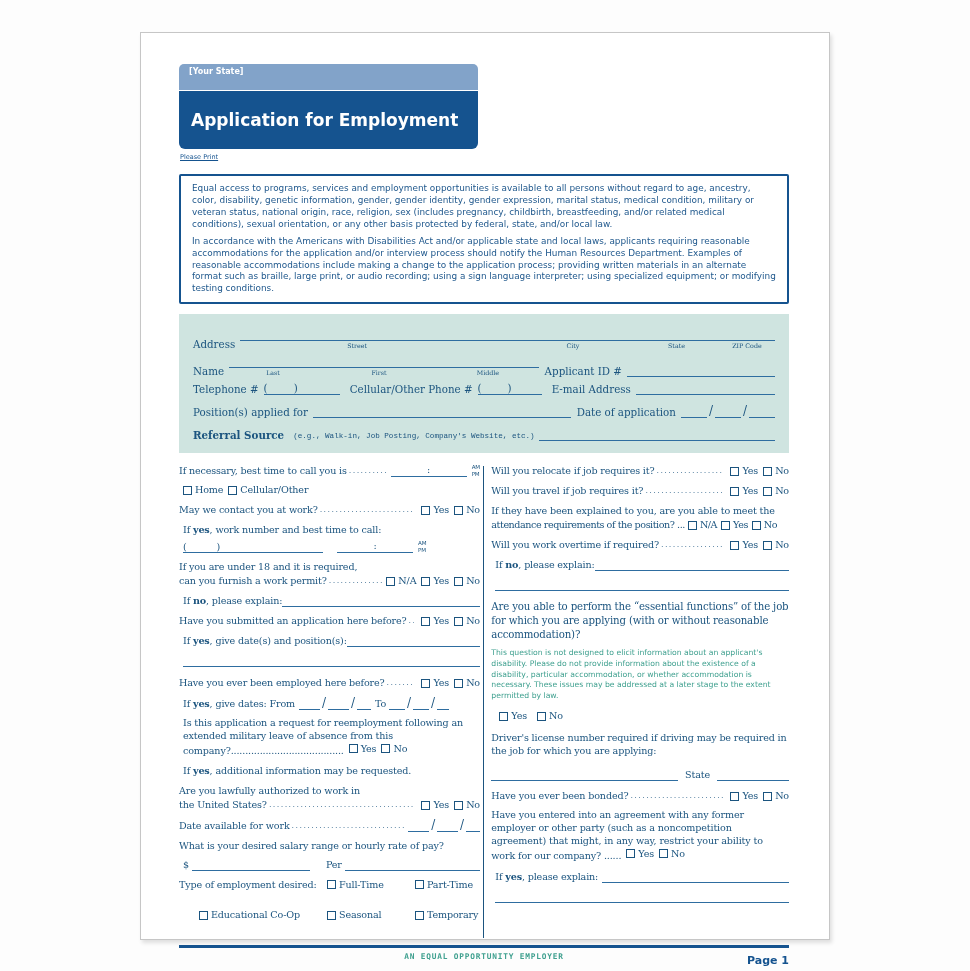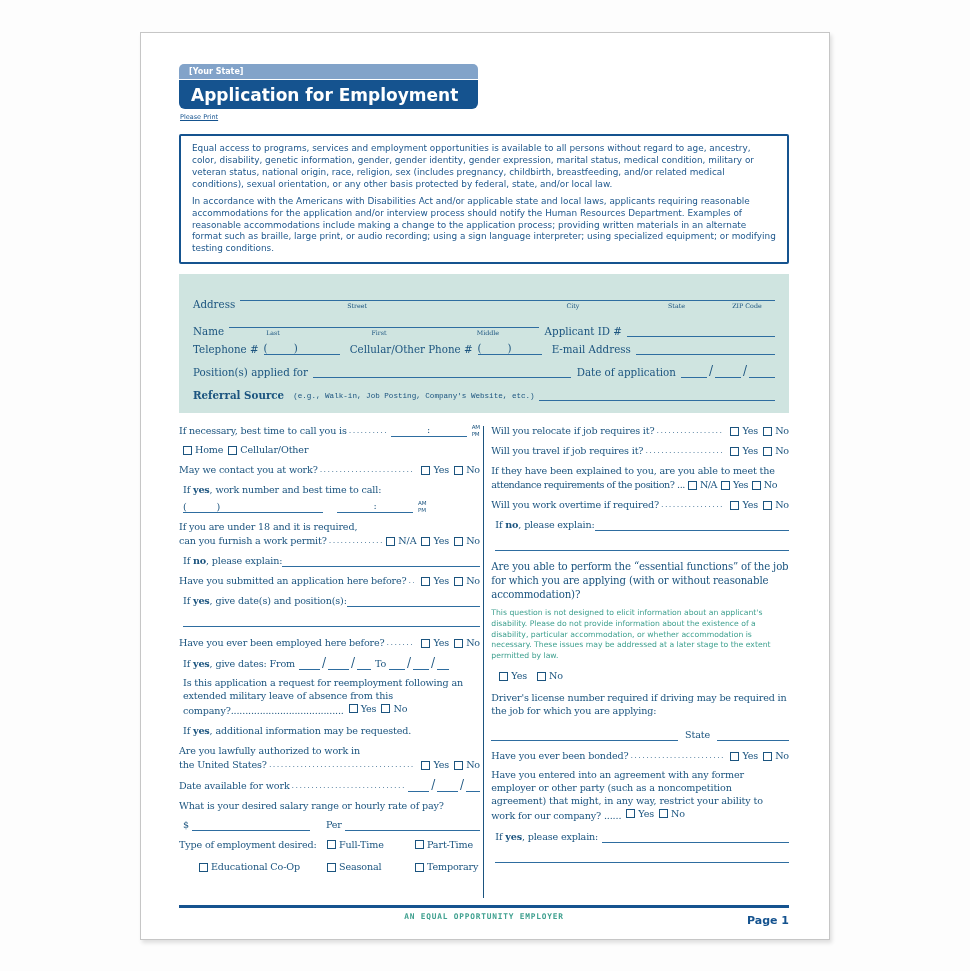--- a/index.html
+++ b/index.html
@@ -2,23 +2,23 @@
 <html><head>
 <meta charset="utf-8">
 <style>
   * { margin:0; padding:0; box-sizing:border-box; }
   html,body { width:970px; height:971px; background:#fdfdfd; font-family:"DejaVu Serif", serif; }
   .page { position:absolute; left:140px; top:32px; width:690px; height:908px; background:#fff;
           border:1px solid #c6c6c6; box-shadow:2px 3px 4px rgba(0,0,0,.12); padding:0 40px 0 38px; }
 
   
   .header { margin-top:31px; width:299px; }
-  .state-tab { height:15px; background:#82a3c9; border-radius:5px 5px 0 0; color:#fff;
+  .state-tab { height:26px; background:#82a3c9; border-radius:5px 5px 0 0; color:#fff;
                font:bold 8px "DejaVu Sans", sans-serif; padding:3px 0 0 10px; }
-  .title-bar { height:30px; background:#15538f; border-radius:0 0 6px 6px; color:#fff;
+  .title-bar { height:59px; background:#15538f; border-radius:0 0 6px 6px; color:#fff;
                font:bold 17px "DejaVu Sans", sans-serif; display:flex; align-items:center; padding-left:12px;
                border-top:1px solid #fff; }
   .please-print { font:6.5px "DejaVu Sans", sans-serif; color:#15538f; margin:4px 0 0 1px;text-decoration:underline; }
 
   
   .notice-box { margin-top:13px; border:2px solid #15538f; border-radius:2px; padding:7px 11px;
                 color:#1e578c; font:8.9px/1.34 "DejaVu Sans", sans-serif; }
   .notice-box p + p { margin-top:5px; }
 
   
@@ -58,21 +58,21 @@
   .blank { border-bottom:1px solid #2e6da0; height:13px; margin-bottom:9px; }
   .tl { width:76px; border-bottom:1px solid #2e6da0; text-align:center; height:13px; flex-shrink:0; line-height:12px; }
   .ampm { display:inline-flex; flex-direction:column; font:5.6px/1.15 "DejaVu Sans", sans-serif;
           margin-left:5px; align-self:flex-end; flex-shrink:0; }
   .greennote { color:#3fa08f; font:7.7px/1.38 "DejaVu Sans", sans-serif; margin:3px 0 9px; letter-spacing:0; }
   .tight { letter-spacing:-0.45px; }
   .efrow { display:flex; align-items:flex-start; margin:2px 0 10px 8px; }
   .efrow .cbg { align-items:flex-start; margin-right:10px; }
   .efrow .cb { margin-top:2px; }
   .eflbl { max-width:178px; white-space:normal; line-height:1.3; }
-  .emp-grid { display:grid; grid-template-columns:148px 88px auto; row-gap:10px; margin-bottom:4px; }
+  .emp-grid { display:grid; grid-template-columns:148px 88px auto; row-gap:18px; margin-bottom:4px; }
 
   
   .footer-rule { height:2.5px; background:#15538f; margin-top:7px; }
   .footer { position:relative; height:22px; }
   .eoe { position:absolute; left:50%; transform:translateX(-50%); top:4px; color:#3fa08f;
          font:bold 7.8px "DejaVu Sans Mono", monospace; letter-spacing:0.8px; }
   .pageno { position:absolute; right:0; top:6px; color:#15538f; font:bold 11px "DejaVu Sans", sans-serif; }
 </style>
 </head>
 <body>

